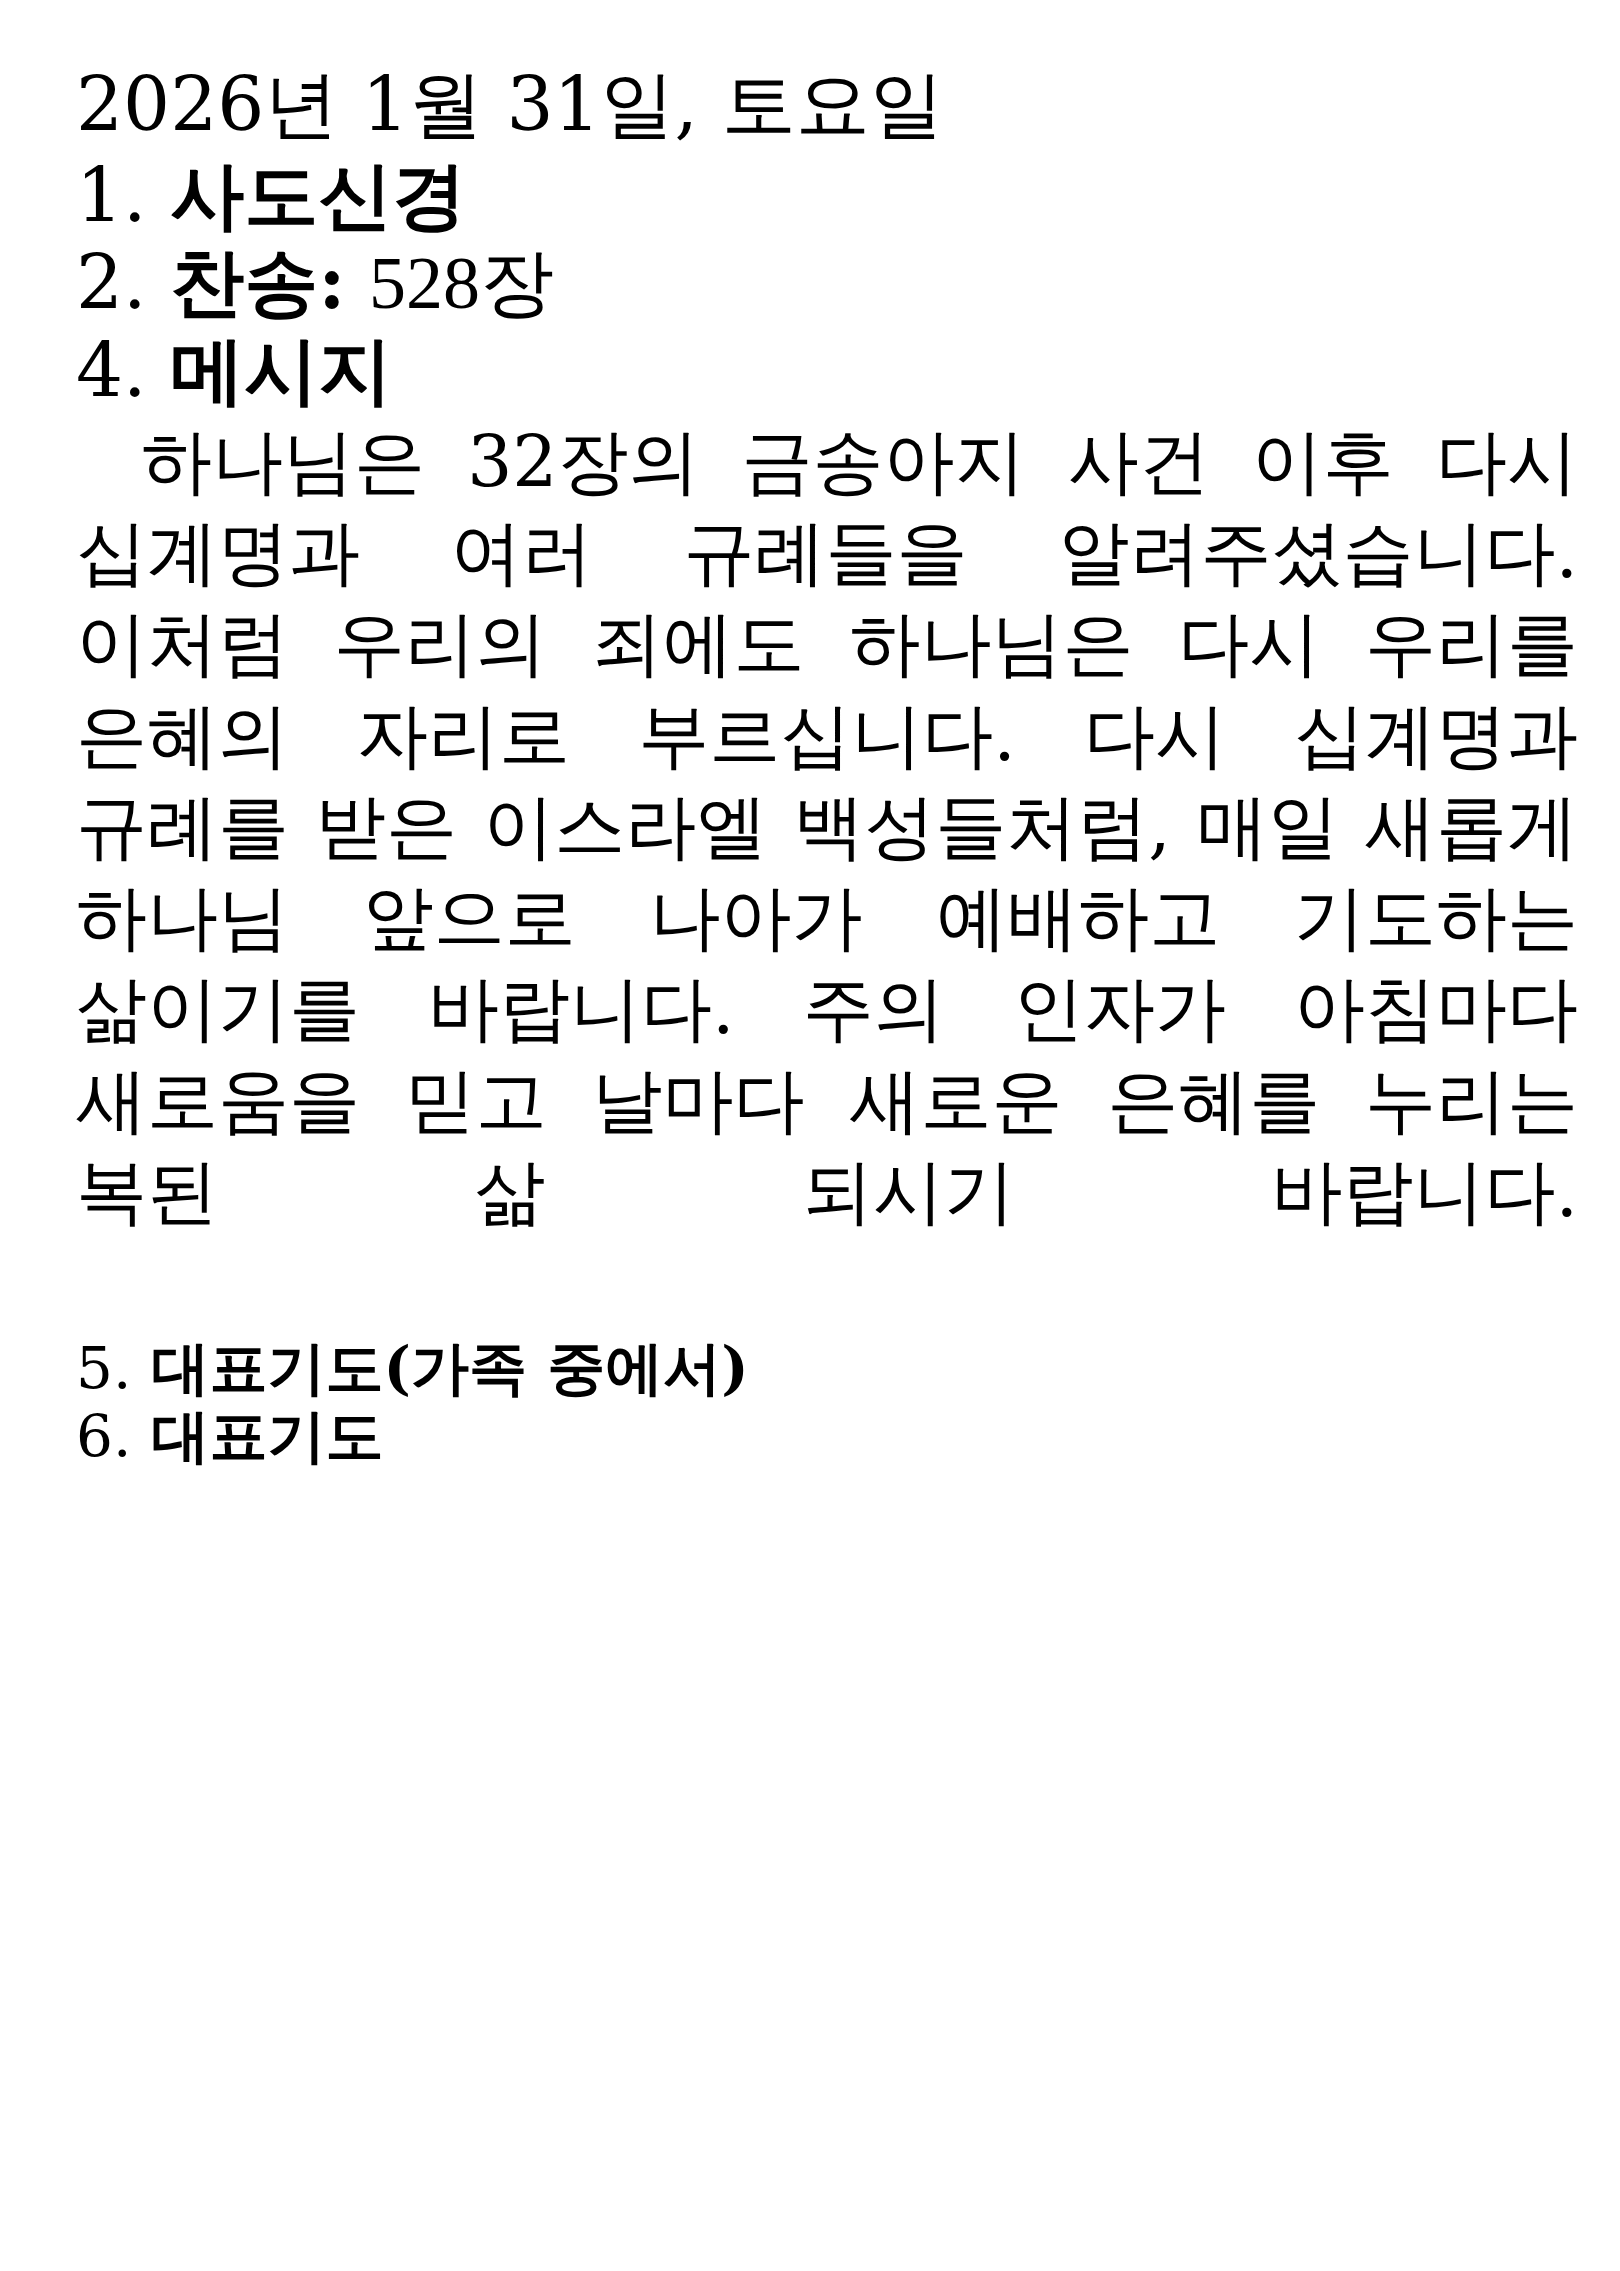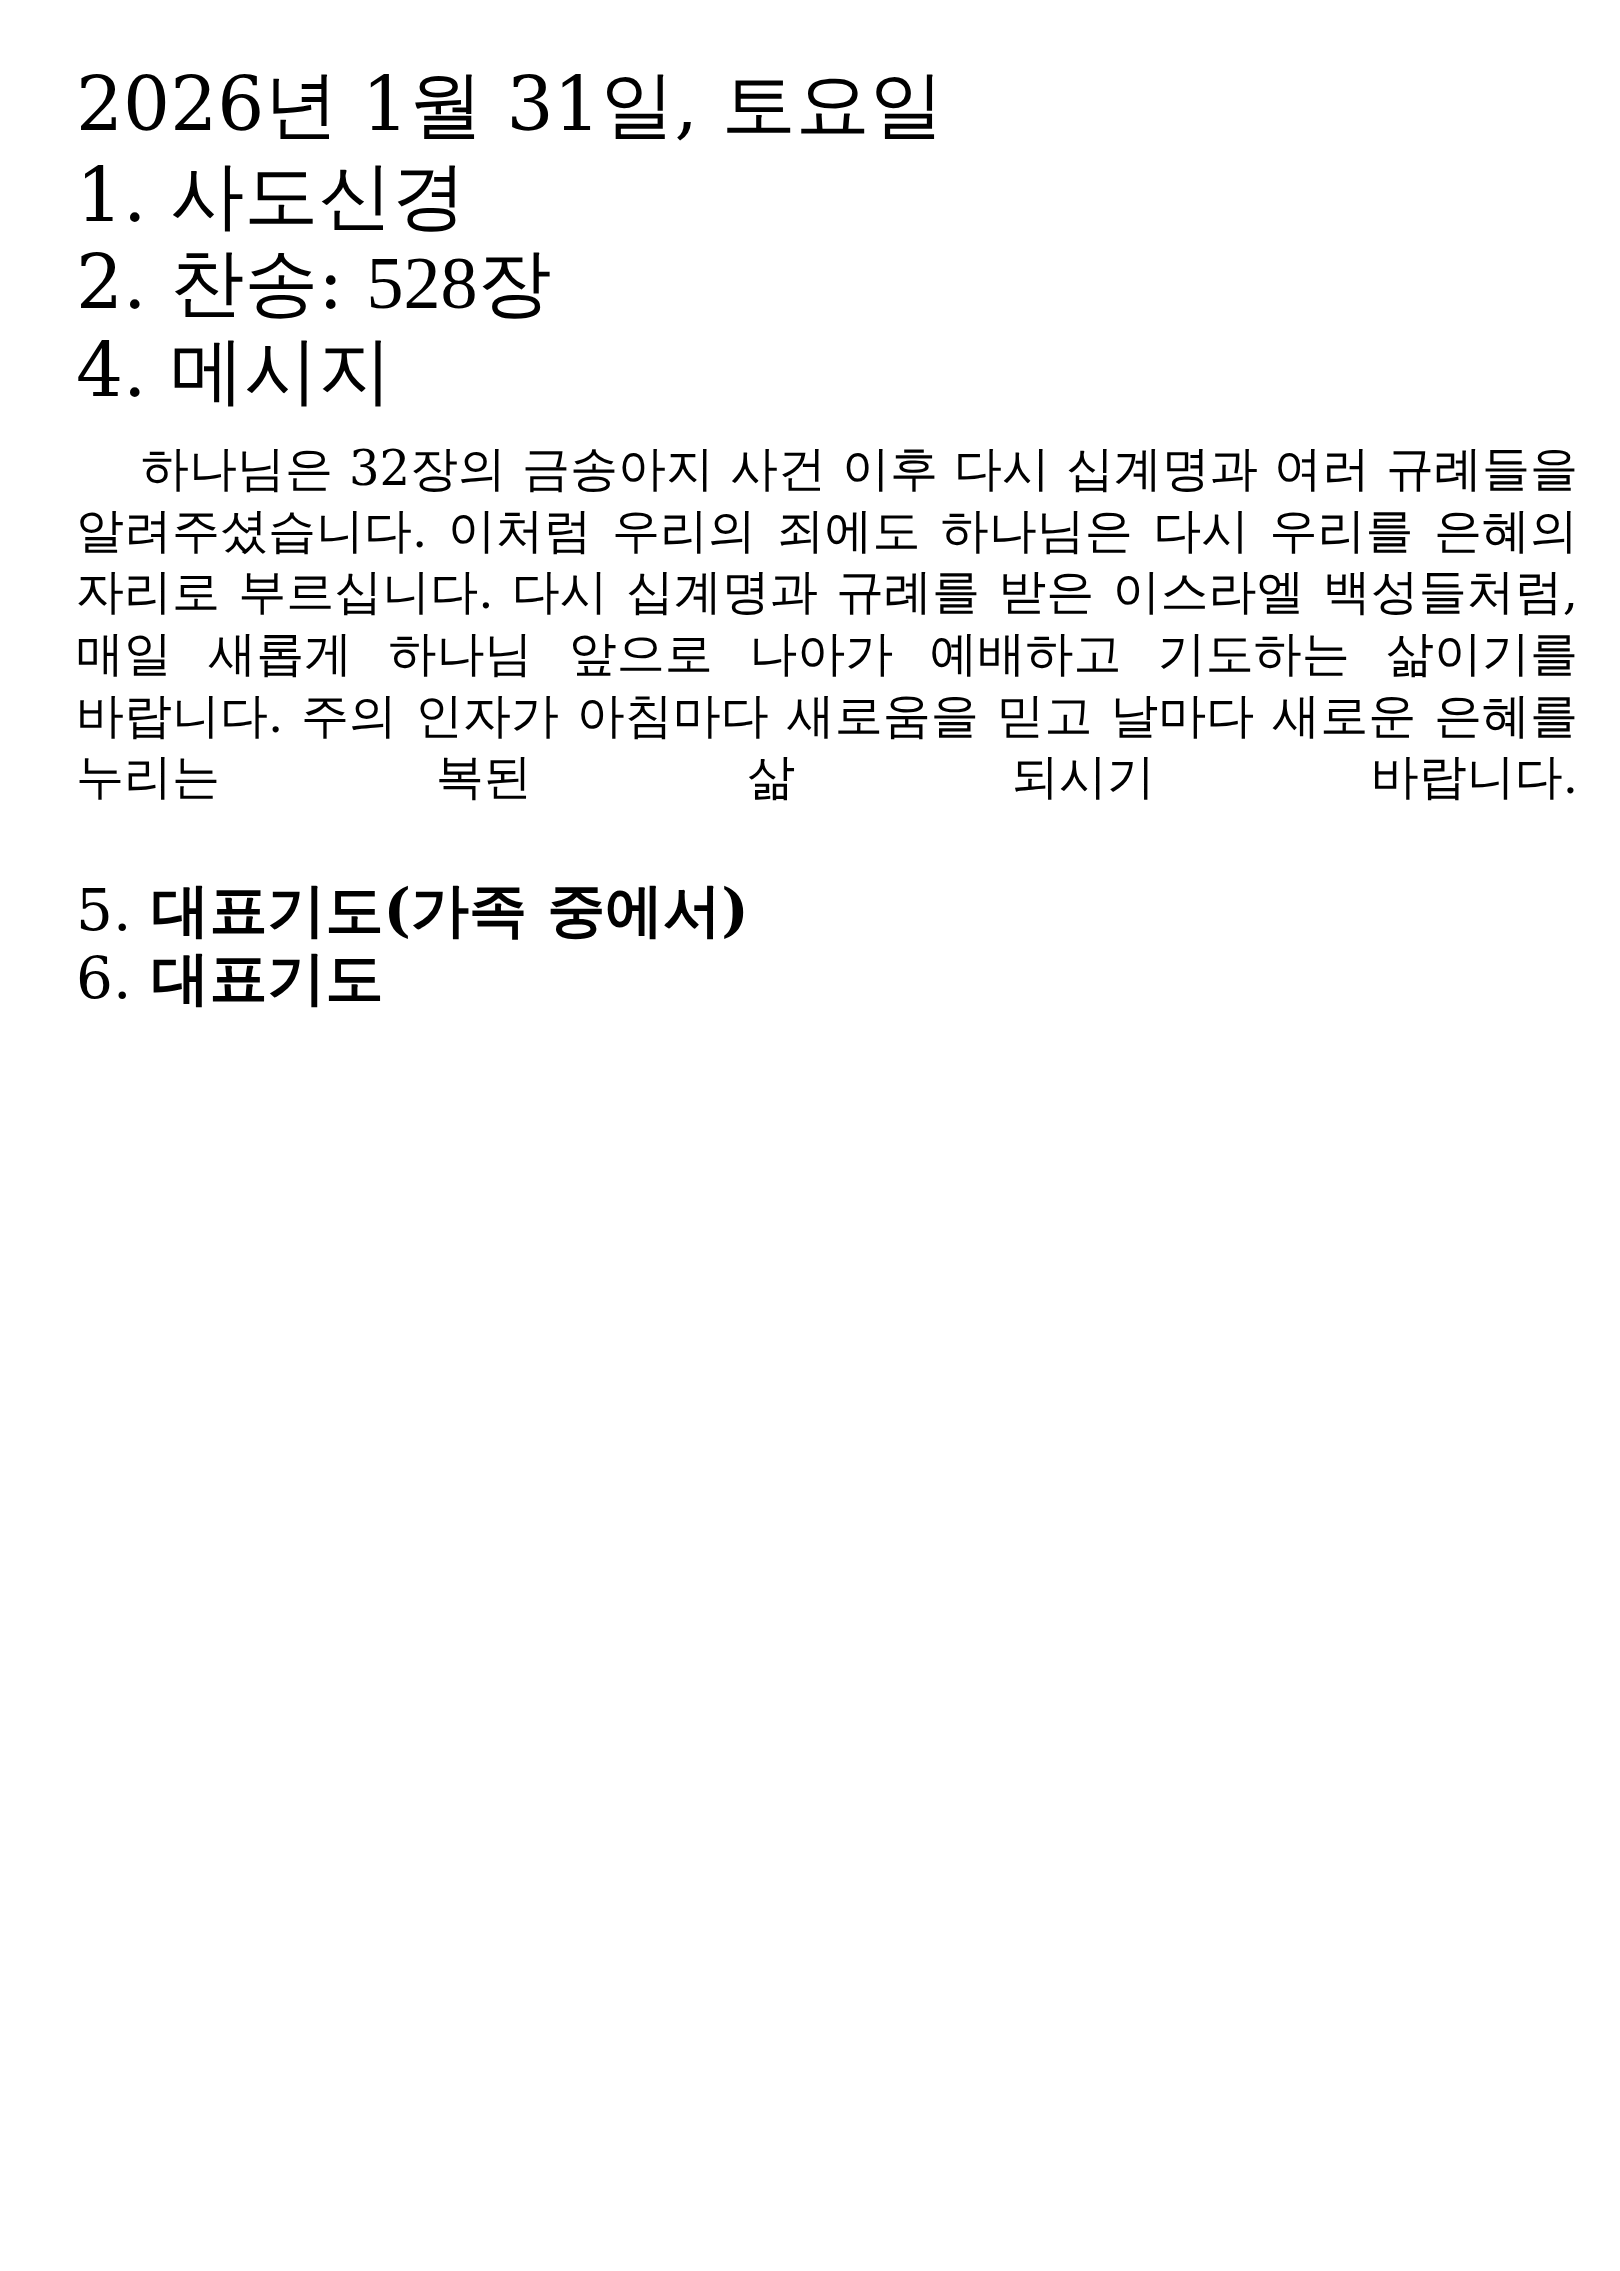--- a/index.html
+++ b/index.html
@@ -28,34 +28,34 @@
   }
   .item {
     font-size: 74px;
     line-height: 1.175;
     white-space: nowrap;
   }
   .item .num {
     font-weight: normal;
   }
   .item .lbl {
-    font-weight: normal;
+    font-weight: bold;
     text-align: center;
   }
   .item .val {
     font-weight: normal;
     font-family: Liberation Serif, serif;
   }
   .body-text {
-    font-size: 48px;
+    font-size: 71px;
     line-height: 1.285;
     text-align: justify;
     text-justify: inter-character;
     text-indent: 65px;
-    margin-top: 24px;
+    margin-top: 2px;
     margin-bottom: 5.9px;
     word-break: keep-all;
     hyphens: none;
   }
   .body-text::after {
     content: "";
     display: inline-block;
     width: 100%;
   }
   .tail-item {

